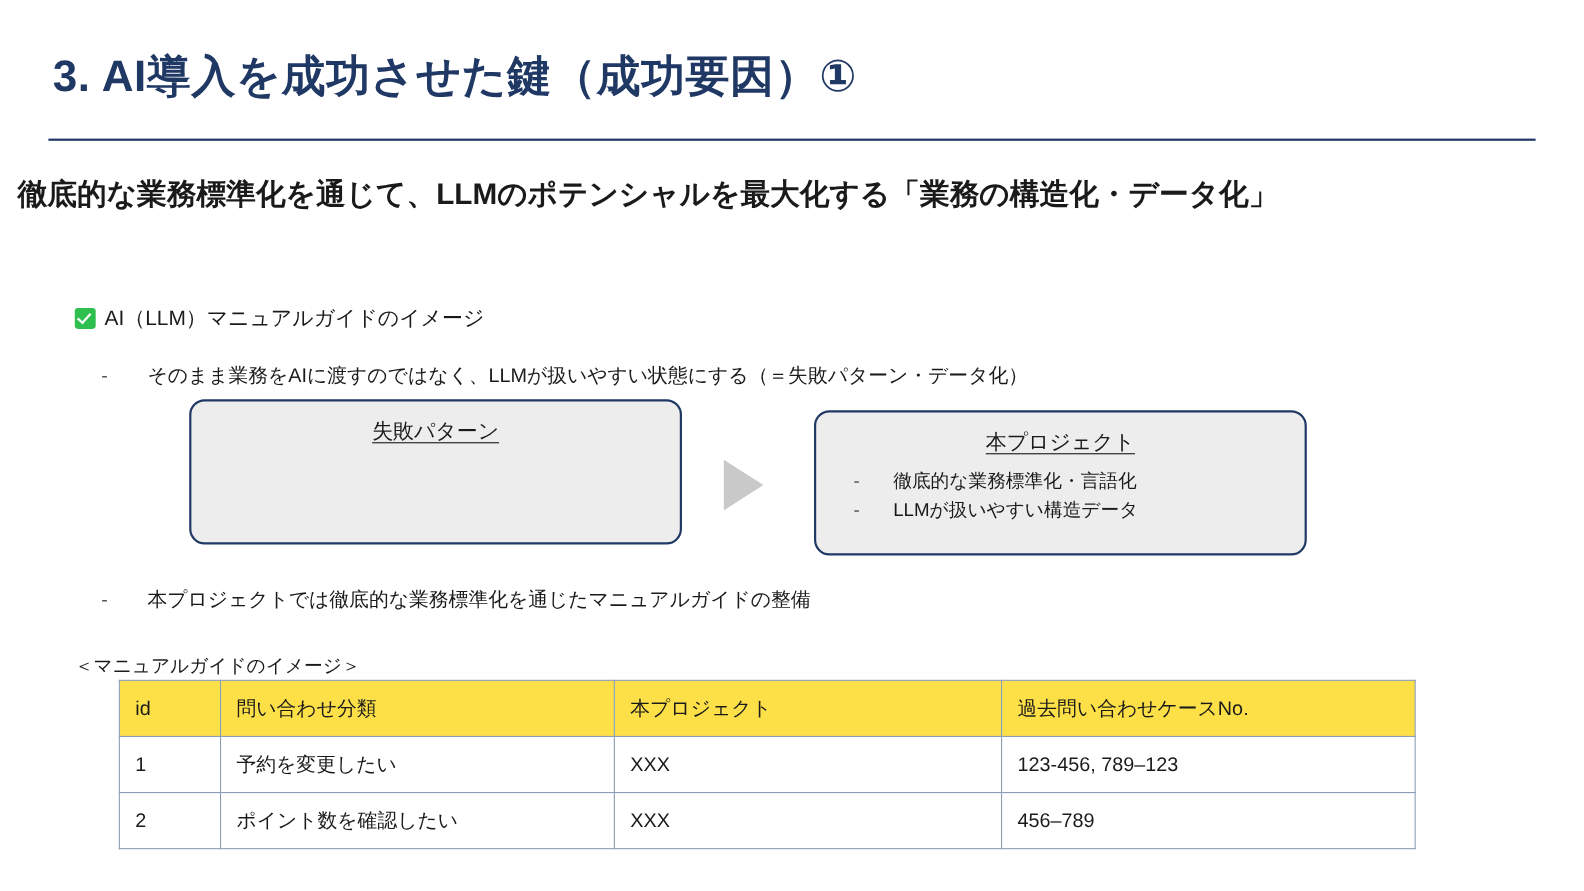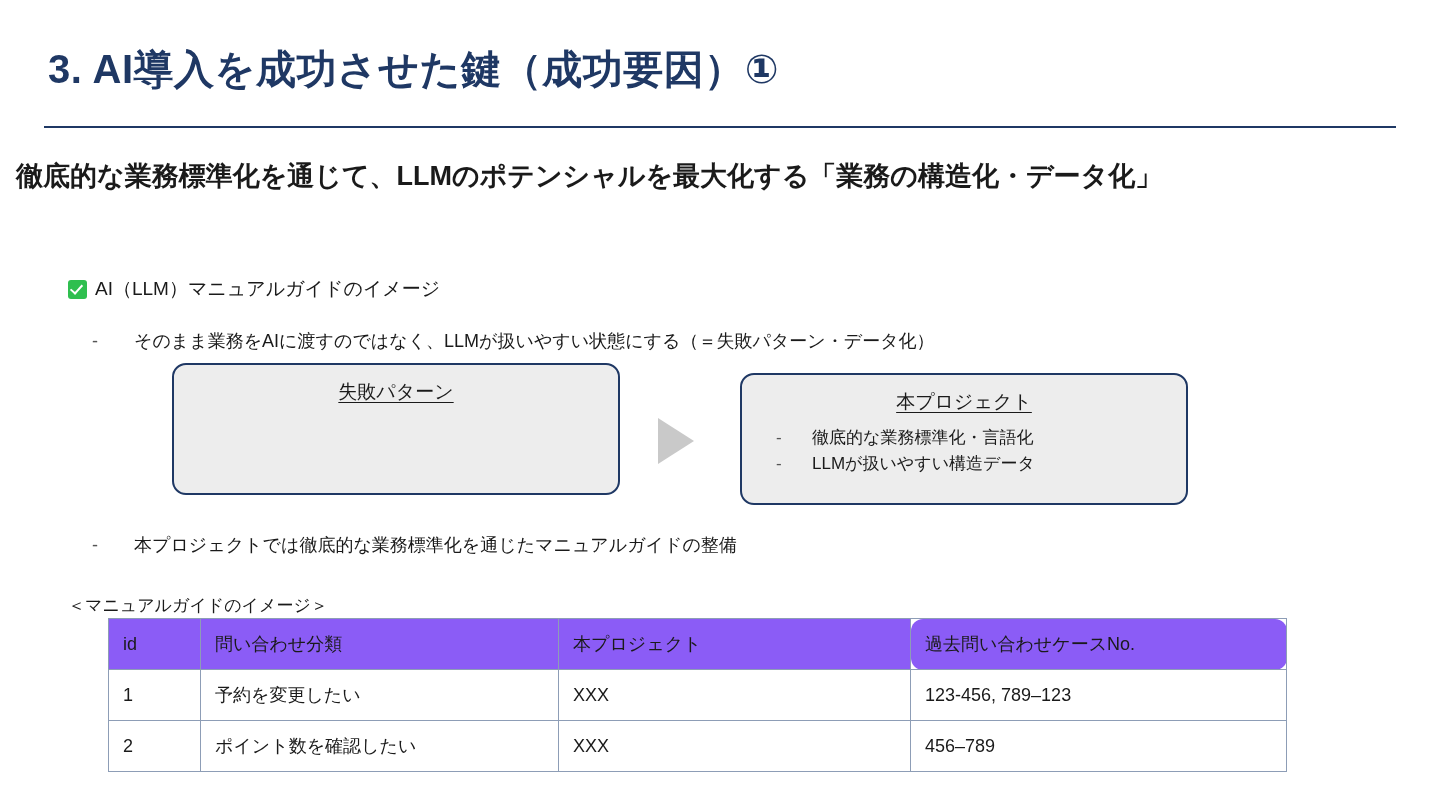--- a/index.html
+++ b/index.html
@@ -166,29 +166,29 @@
     border: 1px solid #8d9db6;
     padding: 13px 14px;
     text-align: left;
     font-weight: normal;
     height: 28px;
     box-sizing: border-box;
     overflow: hidden;
     white-space: nowrap;
   }
   .tbl thead th {
-    background: #8b5cf6;
+    background: #fde047;
   }
   .tbl tbody td {
     background: #ffffff;
   }
   .col-id { width: 92px; }
   .col-cat { width: 358px; }
   .col-tpl { width: 352px; }
-  .col-case { width: 376px; border-radius: 12px; }
+  .col-case { width: 376px; }
 </style>
 </head>
 <body>
 
 <div class="slide">
 
   <div class="title">3. AI導入を成功させた鍵（成功要因）①</div>
   <div class="title-rule"></div>
 
   <div class="subtitle">徹底的な業務標準化を通じて、LLMのポテンシャルを最大化する「業務の構造化・データ化」</div>

